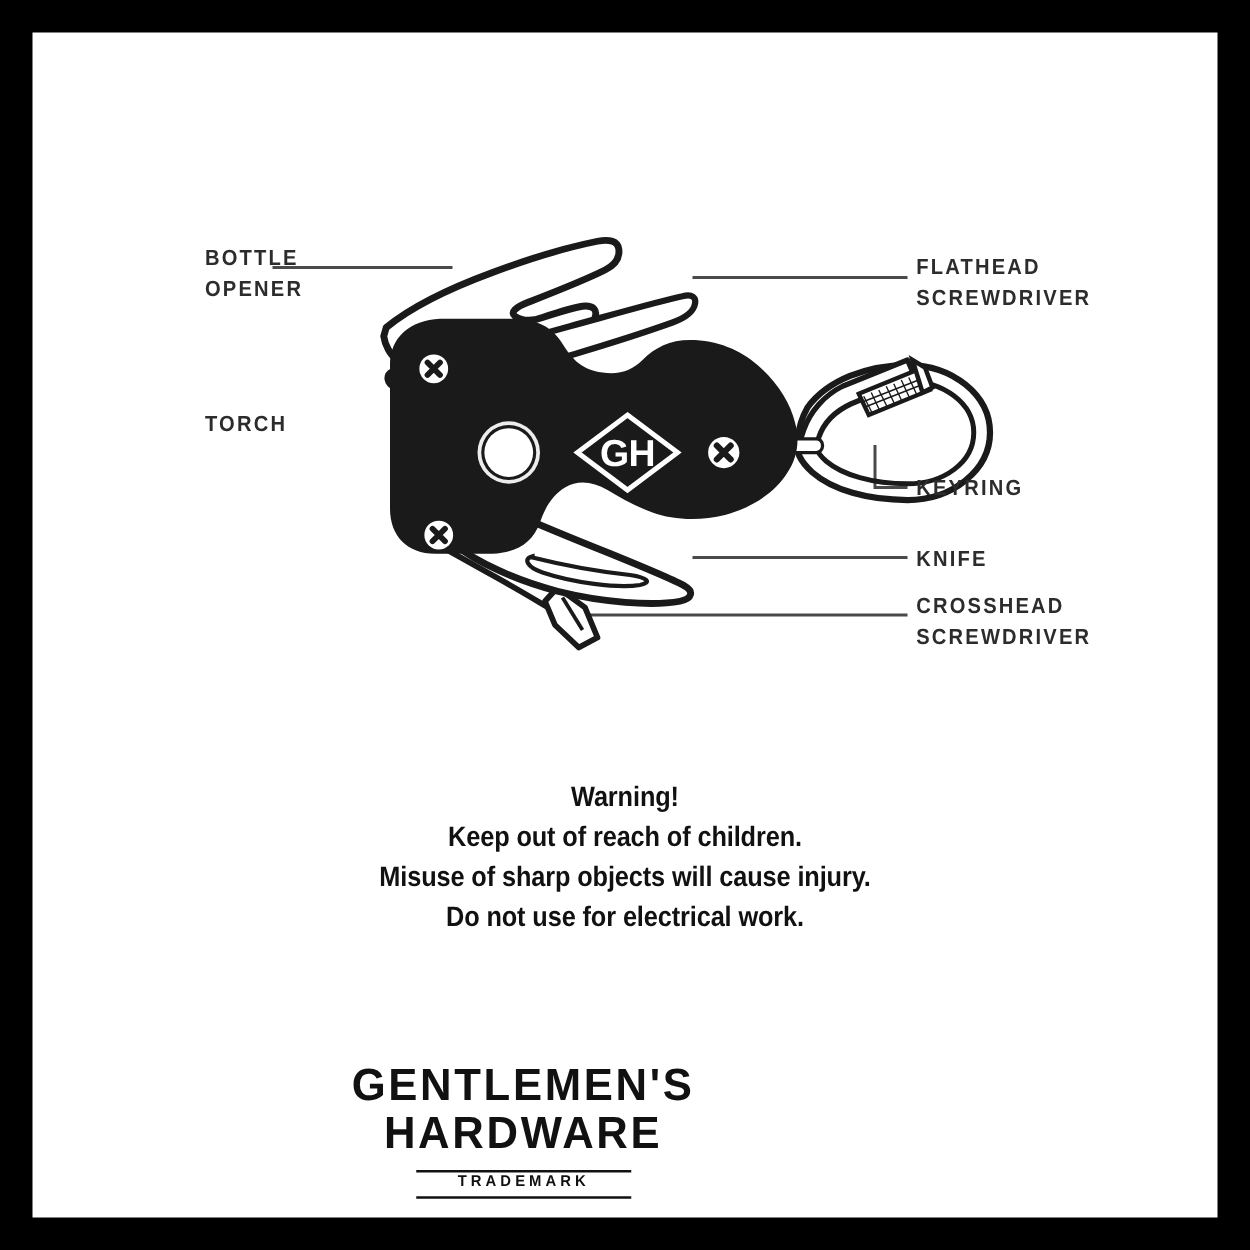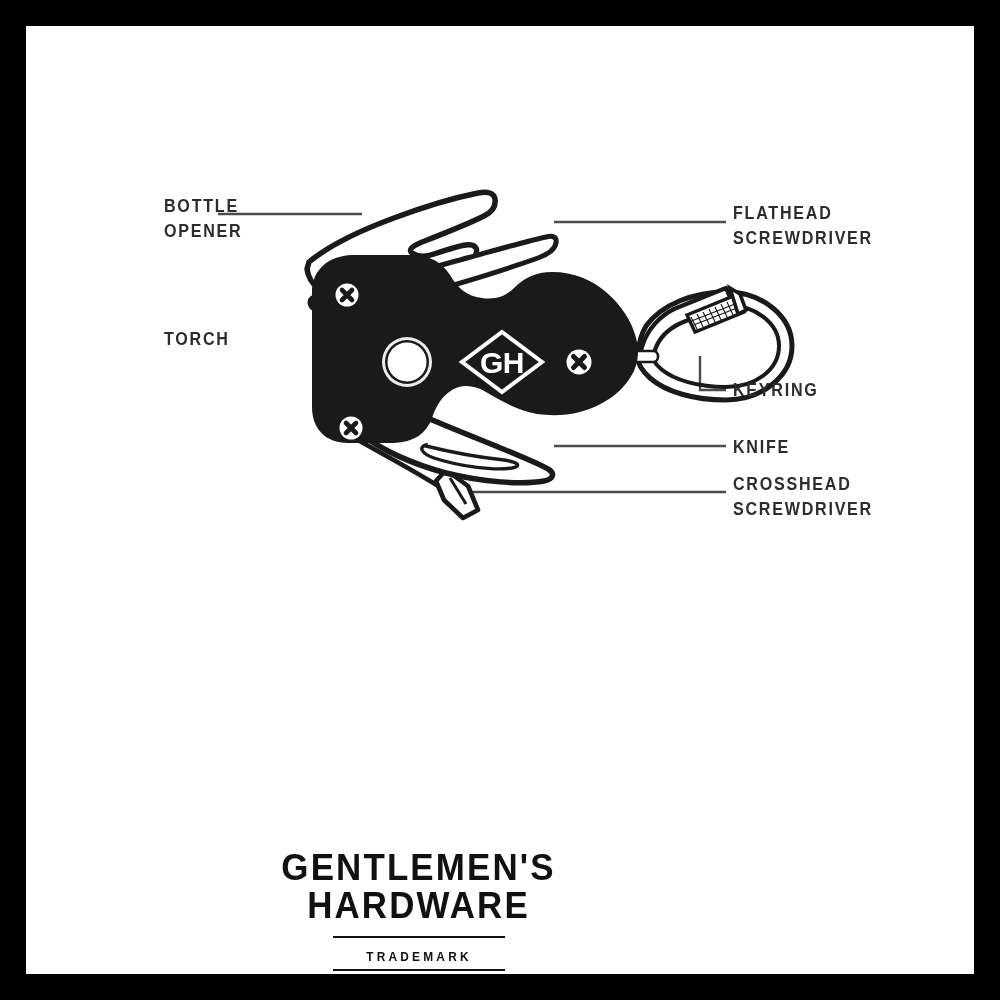--- a/index.html
+++ b/index.html
@@ -105,21 +105,21 @@
     font-family: "Liberation Sans", sans-serif;
     font-weight: bold;
     font-size: 36px;
     letter-spacing: 2.2px;
     line-height: 38px;
     transform: scaleX(0.97);
   }
   #brand-trademark-wrap {
     display: inline-block;
     margin-top: 11px;
-    padding: 12px 0 4px 0;
+    padding: 0 0 4px 0;
     border-top: 2.5px solid #111111;
     border-bottom: 2.5px solid #111111;
     min-width: 172px;
   }
   #brand-trademark {
     display: block;
     font-family: "Liberation Sans", sans-serif;
     font-weight: bold;
     font-size: 12.5px;
     letter-spacing: 3.4px;
@@ -321,20 +321,26 @@
 SCREWDRIVER</div>
 
       <div class="callout right" id="label-keyring">KEYRING</div>
 
       <div class="callout right" id="label-knife">KNIFE</div>
 
       <div class="callout right" id="label-crosshead">CROSSHEAD
 SCREWDRIVER</div>
     </div>
 
+    <div id="warning">
+      <span class="wline">Warning!</span>
+      <span class="wline">Keep out of reach of children.</span>
+      <span class="wline">Misuse of sharp objects will cause injury.</span>
+      <span class="wline">Do not use for electrical work.</span>
+    </div>
 
     <div id="brand">
       <span class="brand-line">GENTLEMEN'S</span>
       <span class="brand-line">HARDWARE</span>
       <span id="brand-trademark-wrap">
         <span id="brand-trademark">TRADEMARK</span>
       </span>
     </div>
 
   </div>

